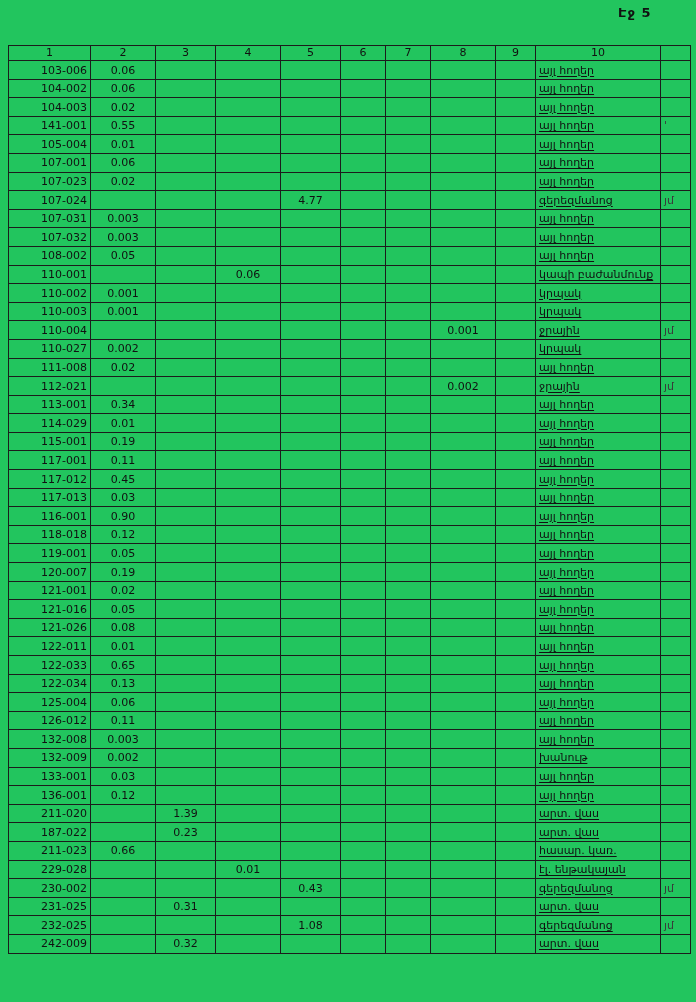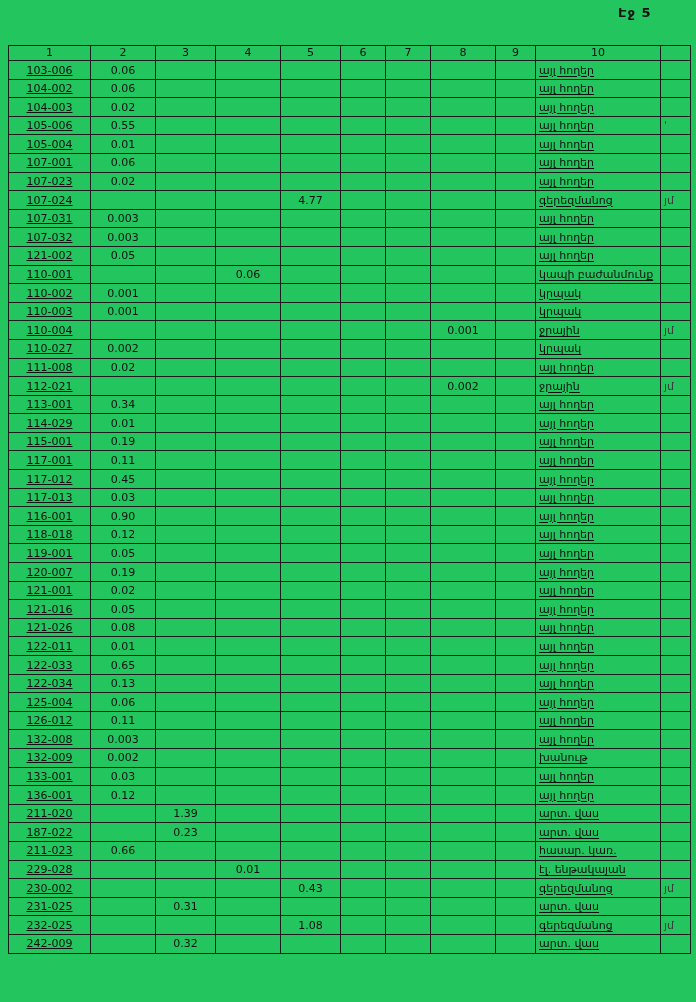--- a/index.html
+++ b/index.html
@@ -41,21 +41,21 @@
     white-space:nowrap;
     vertical-align:bottom;
     line-height:1.1;
   }
   table.doc th{
     text-align:center;
     vertical-align:middle;
     padding:0;
     height:14px;
   }
-  td.c1{ text-align:center; padding-left:7px;text-decoration:underline; }
+  td.c1{ text-align:right; padding-left:7px; }
   td.c2, td.c3, td.c4, td.c5, td.c6, td.c7, td.c8, td.c9{ text-align:center; }
   td.c10{
     text-align:left;
     padding-left:4px;
     text-decoration:underline;
     text-underline-offset:2px;
   }
   td.markcell, th.markcell{
     border:none;
     background:transparent;
@@ -137,21 +137,21 @@
           <td class="c4"></td>
           <td class="c5"></td>
           <td class="c6"></td>
           <td class="c7"></td>
           <td class="c8"></td>
           <td class="c9"></td>
           <td class="c10">այլ հողեր</td>
           <td class="markcell"></td>
         </tr>
         <tr>
-          <td class="c1">105-006</td>
+          <td class="c1">141-001</td>
           <td class="c2">0.55</td>
           <td class="c3"></td>
           <td class="c4"></td>
           <td class="c5"></td>
           <td class="c6"></td>
           <td class="c7"></td>
           <td class="c8"></td>
           <td class="c9"></td>
           <td class="c10">այլ հողեր</td>
           <td class="markcell">'</td>
@@ -228,21 +228,21 @@
           <td class="c4"></td>
           <td class="c5"></td>
           <td class="c6"></td>
           <td class="c7"></td>
           <td class="c8"></td>
           <td class="c9"></td>
           <td class="c10">այլ հողեր</td>
           <td class="markcell"></td>
         </tr>
         <tr>
-          <td class="c1">121-002</td>
+          <td class="c1">108-002</td>
           <td class="c2">0.05</td>
           <td class="c3"></td>
           <td class="c4"></td>
           <td class="c5"></td>
           <td class="c6"></td>
           <td class="c7"></td>
           <td class="c8"></td>
           <td class="c9"></td>
           <td class="c10">այլ հողեր</td>
           <td class="markcell"></td>

